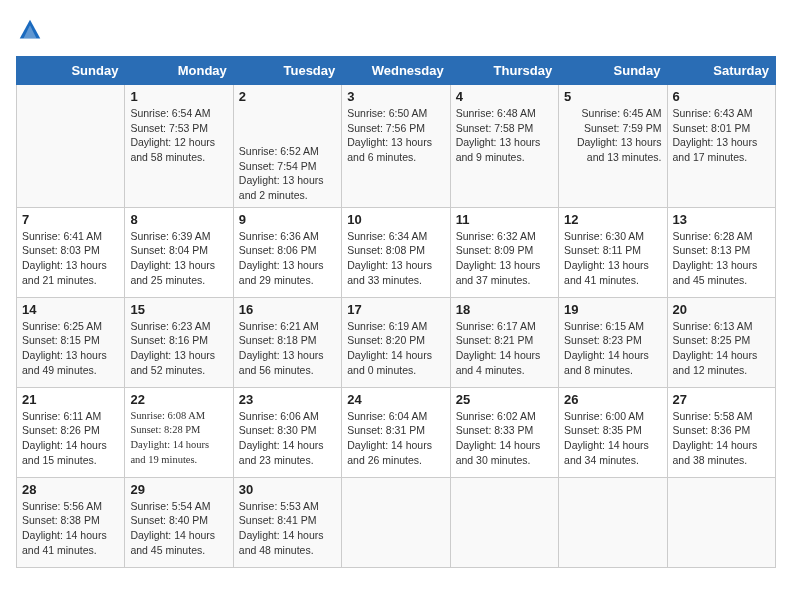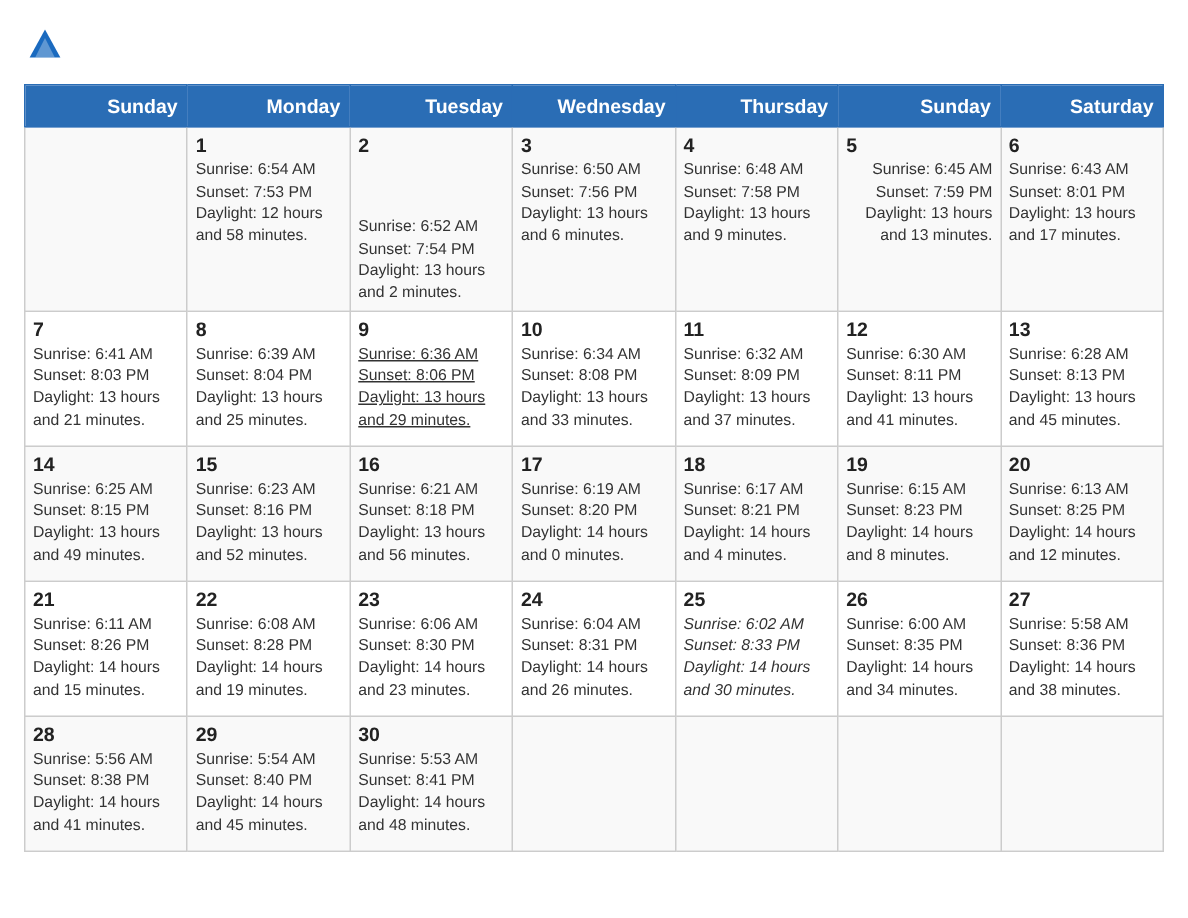--- a/index.html
+++ b/index.html
@@ -184,21 +184,21 @@
         </td>
         <td>
           <span class="day-number">8</span>
           <div class="day-info" style="white-space: pre-line;">Sunrise: 6:39 AM
 Sunset: 8:04 PM
 Daylight: 13 hours
 and 25 minutes.</div>
         </td>
         <td>
           <span class="day-number">9</span>
-          <div class="day-info" style="white-space: pre-line; text-decoration: underline;">Sunrise: 6:36 AM
+          <div class="day-info" style="white-space: pre-line;">Sunrise: 6:36 AM
 Sunset: 8:06 PM
 Daylight: 13 hours
 and 29 minutes.</div>
         </td>
         <td>
           <span class="day-number">10</span>
           <div class="day-info" style="white-space: pre-line;">Sunrise: 6:34 AM
 Sunset: 8:08 PM
 Daylight: 13 hours
 and 33 minutes.</div>
@@ -279,42 +279,42 @@
       <tr>
         <td>
           <span class="day-number">21</span>
           <div class="day-info" style="white-space: pre-line;">Sunrise: 6:11 AM
 Sunset: 8:26 PM
 Daylight: 14 hours
 and 15 minutes.</div>
         </td>
         <td>
           <span class="day-number">22</span>
-          <div class="day-info" style="white-space: pre-line;">Sunrise: 6:08 AM
+          <div class="day-info" style="white-space: pre-line; font-family: Liberation Serif, serif;">Sunrise: 6:08 AM
 Sunset: 8:28 PM
 Daylight: 14 hours
 and 19 minutes.</div>
         </td>
         <td>
           <span class="day-number">23</span>
           <div class="day-info" style="white-space: pre-line;">Sunrise: 6:06 AM
 Sunset: 8:30 PM
 Daylight: 14 hours
 and 23 minutes.</div>
         </td>
         <td>
           <span class="day-number">24</span>
           <div class="day-info" style="white-space: pre-line;">Sunrise: 6:04 AM
 Sunset: 8:31 PM
 Daylight: 14 hours
 and 26 minutes.</div>
         </td>
         <td>
           <span class="day-number">25</span>
-          <div class="day-info" style="white-space: pre-line; font-style: italic;">Sunrise: 6:02 AM
+          <div class="day-info" style="white-space: pre-line;">Sunrise: 6:02 AM
 Sunset: 8:33 PM
 Daylight: 14 hours
 and 30 minutes.</div>
         </td>
         <td>
           <span class="day-number">26</span>
           <div class="day-info" style="white-space: pre-line;">Sunrise: 6:00 AM
 Sunset: 8:35 PM
 Daylight: 14 hours
 and 34 minutes.</div>

